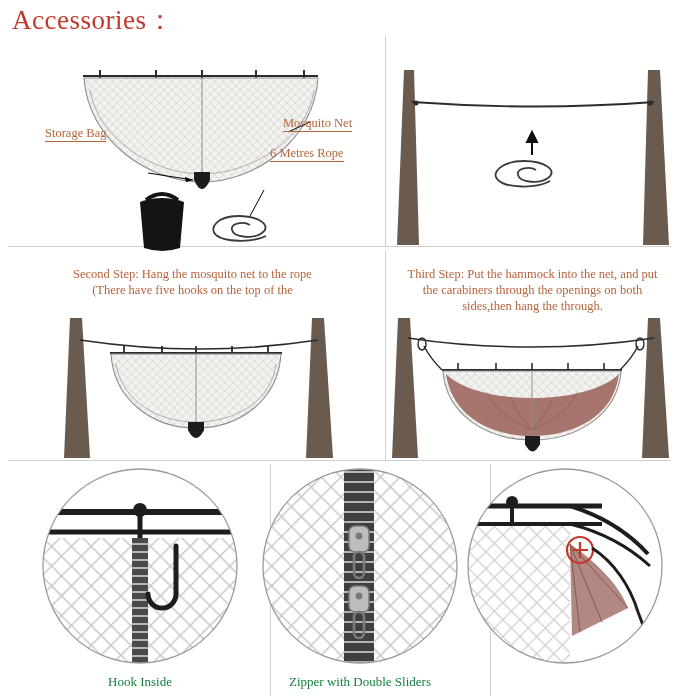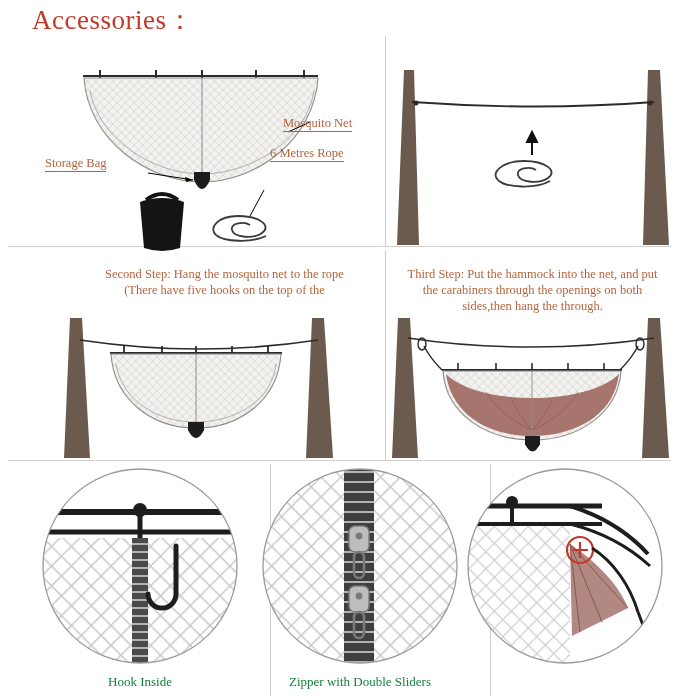--- a/index.html
+++ b/index.html
@@ -18,21 +18,20 @@
     overflow: hidden;
   }
   .title {
     position: absolute;
     left: 12px;
     top: 2px;
     font-size: 27px;
     color: #c0392b;
     font-family: "Liberation Serif", serif;
     letter-spacing: 0.5px;
-    margin-left: 20px;
   }
   .caption {
     position: absolute;
     color: #b5643c;
     font-size: 12.5px;
     line-height: 16px;
     text-align: center;
     font-family: "Liberation Serif", serif;
   }
   .label {
@@ -117,21 +116,21 @@
         <path d="M188 205 C180 198, 190 186, 210 186 C232 186, 244 196, 234 203 C226 209, 206 208, 204 200 C202 193, 216 191, 222 195"></path>
         <path d="M188 205 C196 212, 224 213, 238 206"></path>
       </g>
 
       <line x1="282" y1="92" x2="260" y2="102" stroke="#000" stroke-width="1"></line>
       <line x1="120" y1="143" x2="165" y2="150" stroke="#000" stroke-width="1"></line>
       <polygon points="165,150 157,147 158,152" fill="#000"></polygon>
       <line x1="236" y1="160" x2="222" y2="186" stroke="#000" stroke-width="1"></line>
     </svg>
     <div class="label" style="left:283px; top:86px;"><u>Mosquito Net</u></div>
-    <div class="label" style="left:45px; top:96px;margin-top:30px;"><u>Storage Bag</u></div>
+    <div class="label" style="left:45px; top:96px;"><u>Storage Bag</u></div>
     <div class="label" style="left:270px; top:116px;"><u>6 Metres Rope</u></div>
   </div>
 
   <div class="panel" style="left:386px; top:30px; width:293px; height:215px;">
     <svg width="293" height="185" viewBox="0 0 293 185" style="position:absolute; left:0; top:30px;">
 
       <path d="M18 10 l10 0 l5 175 l-22 0 z" fill="#6b5a4e"></path>
       <path d="M262 10 l12 0 l9 175 l-26 0 z" fill="#6b5a4e"></path>
 
       <path d="M26 42 C110 48, 190 48, 268 42" fill="none" stroke="#2b2b2b" stroke-width="1.8"></path>
@@ -145,21 +144,21 @@
       </g>
 
       <g fill="none" stroke="#3a3a3a" stroke-width="1.8">
         <path d="M112 120 C104 113, 116 101, 138 101 C160 101, 172 111, 162 118 C154 124, 134 123, 132 115 C130 108, 144 106, 150 110"></path>
         <path d="M112 120 C120 128, 150 129, 164 121"></path>
       </g>
     </svg>
   </div>
 
   <div class="panel" style="left:0; top:252px; width:385px; height:206px;">
-    <div class="caption" style="left:0; top:14px; width:385px;padding-left:32px;">
+    <div class="caption" style="left:0; top:14px; width:385px;">
       <span>Second Step: Hang the mosquito net to the rope</span><br>
       <span>(There have five hooks on the top of the</span><br>
     </div>
     <svg width="385" height="140" viewBox="0 0 385 140" style="position:absolute; left:0; top:66px;">
       <defs>
         <pattern id="mesh2" width="6" height="6" patternUnits="userSpaceOnUse" patternTransform="rotate(45)">
           <rect width="6" height="6" fill="#f4f2ee"></rect>
           <path d="M0 0 L0 6 M0 0 L6 0" stroke="#bcbcbc" stroke-width="0.7"></path>
         </pattern>
       </defs>

